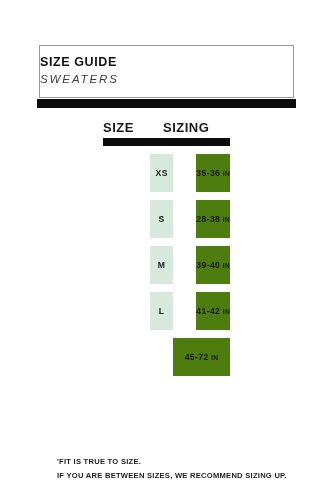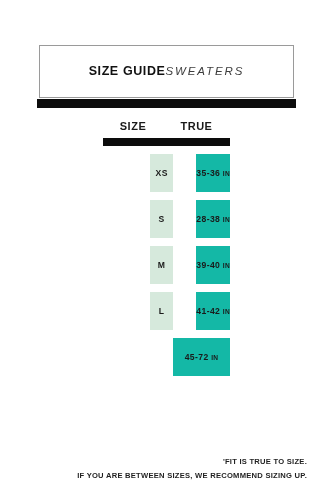--- a/index.html
+++ b/index.html
@@ -11,83 +11,83 @@
   }
   .page{position:relative;width:333px;height:500px;background:#fff;}
 
   
   .header-wrap{position:absolute;left:39px;top:45px;width:255px;}
   .header-box{
     border:1px solid #9a9a9a;
     background:#ffffff;
     height:53px;
     box-sizing:border-box;
-    display:flex;flex-direction:row;
-    align-items:center;justify-content:center;
+    display:flex;flex-direction:column;
+    align-items:flex-start;justify-content:center;
   }
   .title{
     font-size:12.5px;font-weight:bold;color:#111111;
     letter-spacing:0.6px;line-height:1.25;
   }
   .subtitle{
     font-size:11.5px;font-weight:400;color:#3d3d3d;
     letter-spacing:1.9px;line-height:1.5;font-style:italic;
   }
   .header-bar{
     position:absolute;left:-2px;top:54px;
     width:259px;height:9px;background:#0c0c0c;
   }
 
   
   .table{position:absolute;left:103px;top:120px;width:127px;}
   .col-heads{display:flex;height:16px;align-items:flex-start;}
   .col-head{
-    font-size:11px;font-weight:bold;color:#1a1a1a;
-    letter-spacing:0.5px;text-align:center;
+    font-size:13px;font-weight:bold;color:#1a1a1a;
+    letter-spacing:0.5px;
   }
   .col-head.size{width:60px;}
   .col-head.chest{width:67px;}
 
   .head-bar{width:127px;height:8px;background:#0c0c0c;margin-top:2px;}
 
   .rows{margin-top:8px;}
   .row{display:flex;height:38px;margin-bottom:8px;padding-left:47px;}
   .cell{
     display:flex;align-items:center;justify-content:center;
     font-size:8.6px;font-weight:bold;color:#1a1a1a;
     letter-spacing:0.4px;
   }
   .cell.size{width:60px;background:#d6e9dc;}
-  .cell.chest{width:87px;background:#14b8a6;margin-left:23px;}
+  .cell.chest{width:87px;background:#4d7c0f;margin-left:23px;}
   .unit{font-size:6.6px;font-weight:bold;margin-left:2.5px;letter-spacing:0.3px;}
 
   
   .footer{position:absolute;left:57px;top:455px;width:250px;}
   .footer-line{
     font-size:7.6px;font-weight:600;color:#1f1f1f;
-    letter-spacing:0.25px;line-height:1.85;white-space:nowrap;text-align:right;
+    letter-spacing:0.25px;line-height:1.85;white-space:nowrap;
   }
 </style>
 </head>
 <body>
 
 <div class="page">
 
   <div class="header-wrap">
     <div class="header-box">
       <div class="title">SIZE GUIDE</div>
       <div class="subtitle">SWEATERS</div>
     </div>
     <div class="header-bar"></div>
   </div>
 
   <div class="table">
     <div class="col-heads">
       <div class="col-head size">SIZE</div>
-      <div class="col-head chest">TRUE</div>
+      <div class="col-head chest">SIZING</div>
     </div>
     <div class="head-bar"></div>
 
     <div class="rows">
 
       <div class="row">
         <div class="cell size">XS</div>
         <div class="cell chest">
             <span>35-36</span>
             <span class="unit">IN</span>

